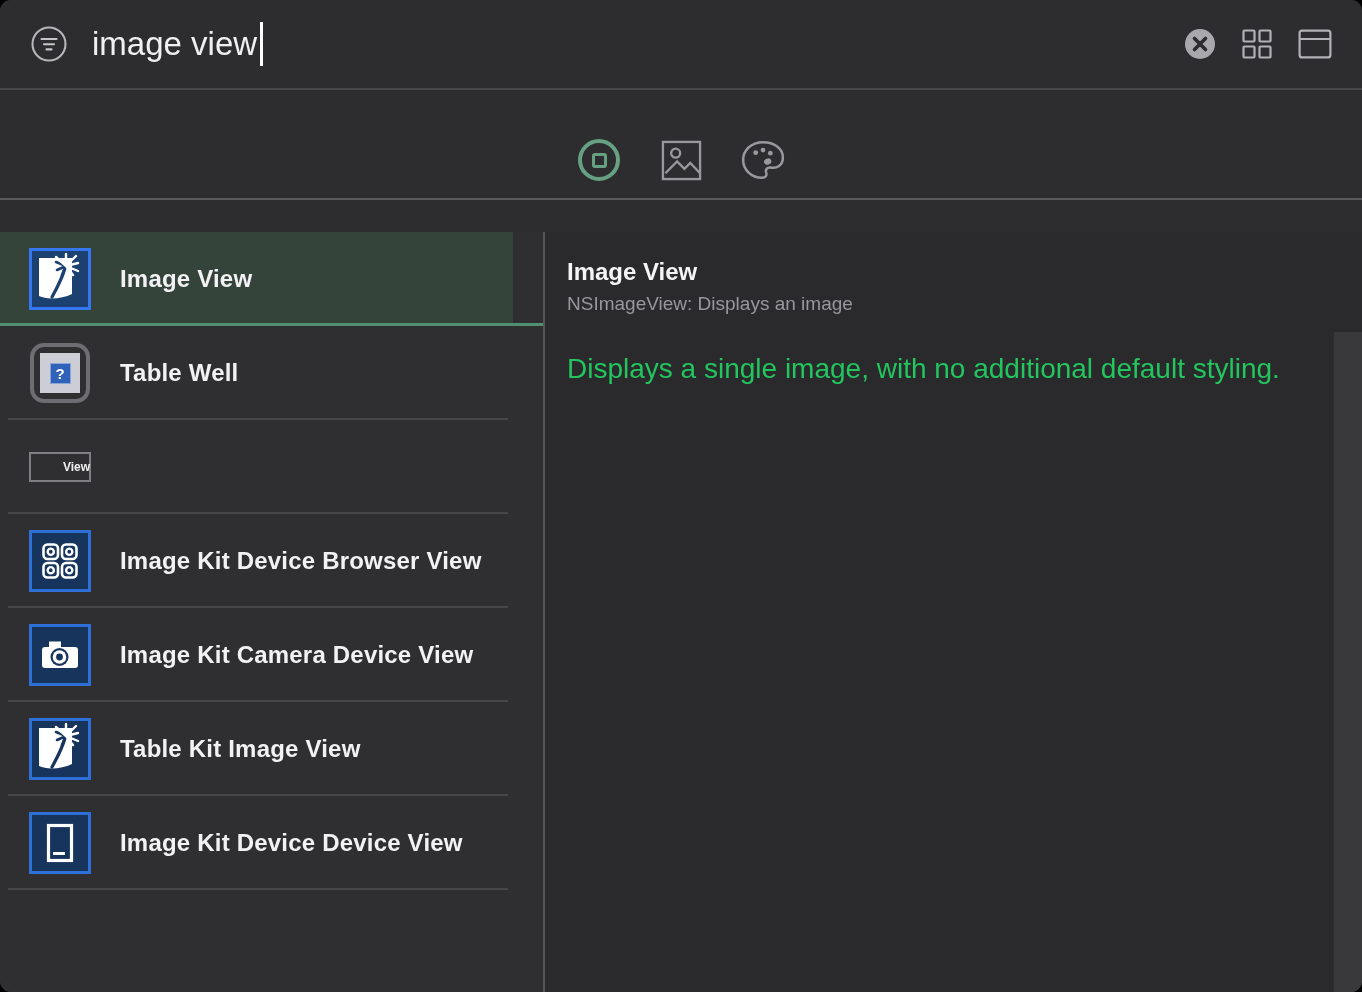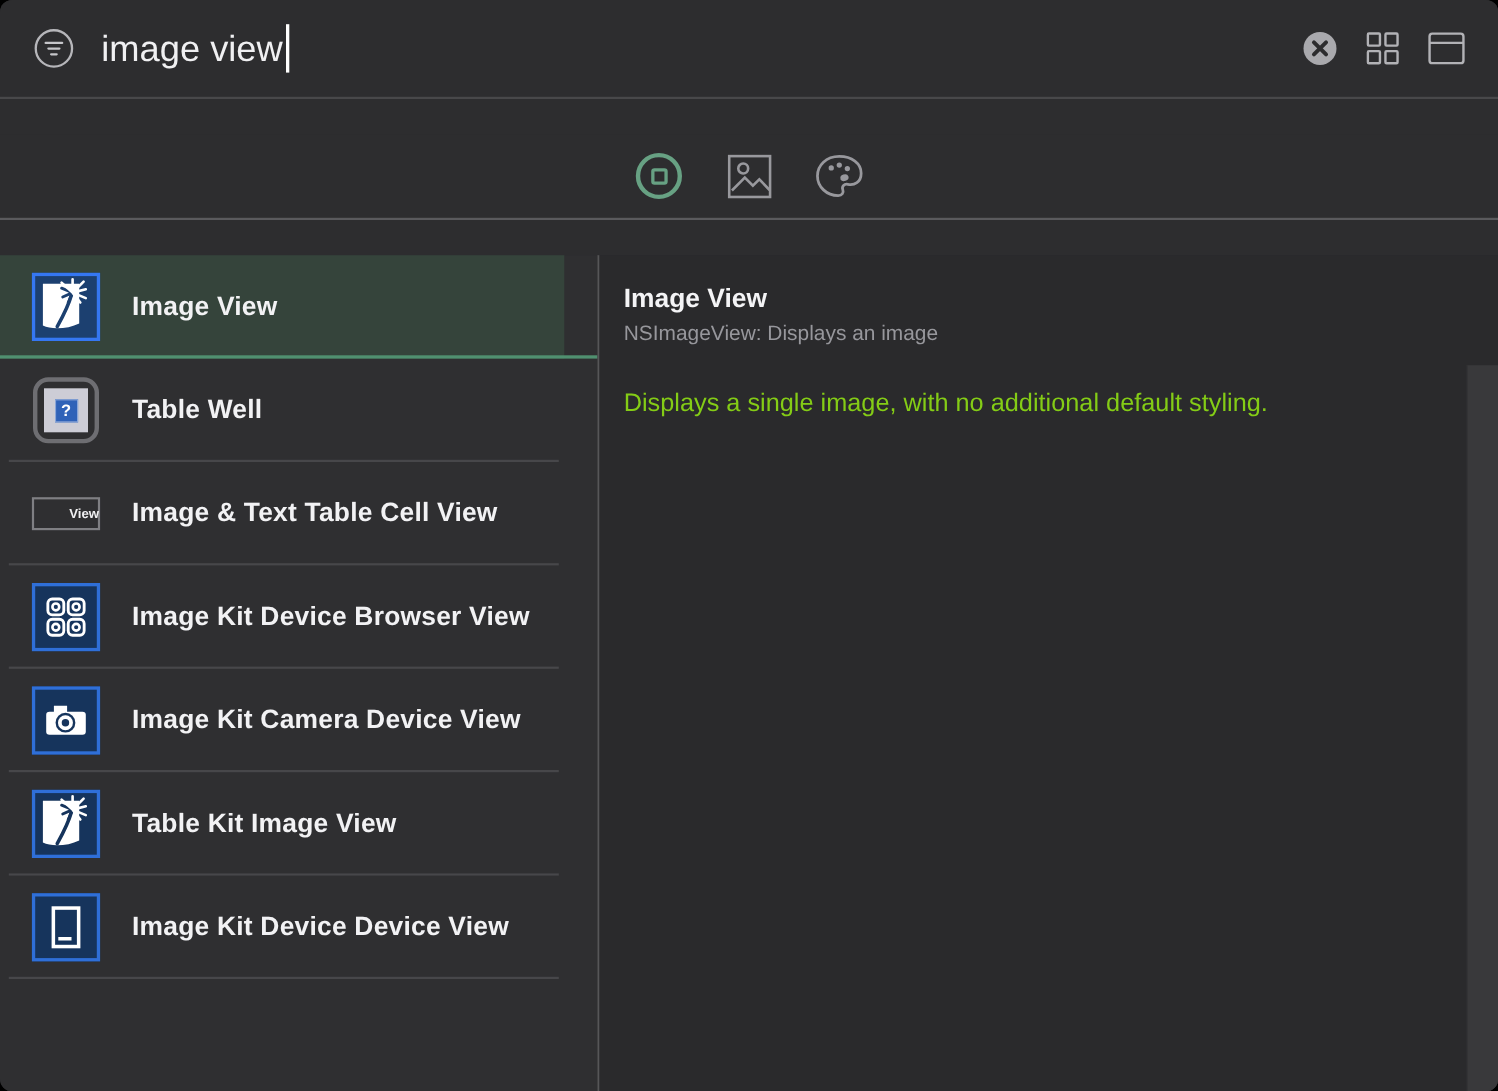--- a/index.html
+++ b/index.html
@@ -89,21 +89,21 @@
 
   
   .detail {
     flex:1 1 auto;
     background:#2a2a2c;
     position:relative;
     padding:26px 60px 0 22px;
   }
   .detail-title { font-size:24px; font-weight:700; color:#f4f4f6; }
   .detail-subtitle { font-size:19px; font-weight:400; color:#97979c; margin-top:7px; }
-  .detail-desc { font-size:23px; font-weight:400; color:#84cc16; margin-top:38px; }
+  .detail-desc { font-size:28px; font-weight:400; color:#22c55e; margin-top:38px; }
   .scroll-strip {
     position:absolute; top:100px; right:0; bottom:0; width:29px;
     background:#39393b; border-left:1px solid #2c2c2e;
   }
 </style>
 </head>
 <body>
 
 <div class="window">
 
@@ -208,21 +208,20 @@
                 <line x1="1" y1="7.5" x2="14" y2="7.5"></line>
                 <line x1="3" y1="3" x2="12" y2="12"></line>
                 <line x1="12" y1="3" x2="3" y2="12"></line>
               </g>
               <circle cx="7.5" cy="7.5" r="4" fill="#9a9a9e"></circle>
               <circle cx="7.5" cy="7.5" r="1.6" fill="#2f2f31"></circle>
             </svg>
             <span class="chip-label">View</span>
           </span>
         </span>
-        <span class="row-label">Image &amp; Text Table Cell View</span>
       </div>
 
       <div class="row">
         <span class="icon-cell">
           <span class="bluebox">
             <svg width="56" height="56" viewBox="0 0 56 56" fill="none">
               <g stroke="#ffffff" stroke-width="2.6">
                 <rect x="11.5" y="11.5" width="14.5" height="14.5" rx="4"></rect>
                 <rect x="30" y="11.5" width="14.5" height="14.5" rx="4"></rect>
                 <rect x="11.5" y="30" width="14.5" height="14.5" rx="4"></rect>

